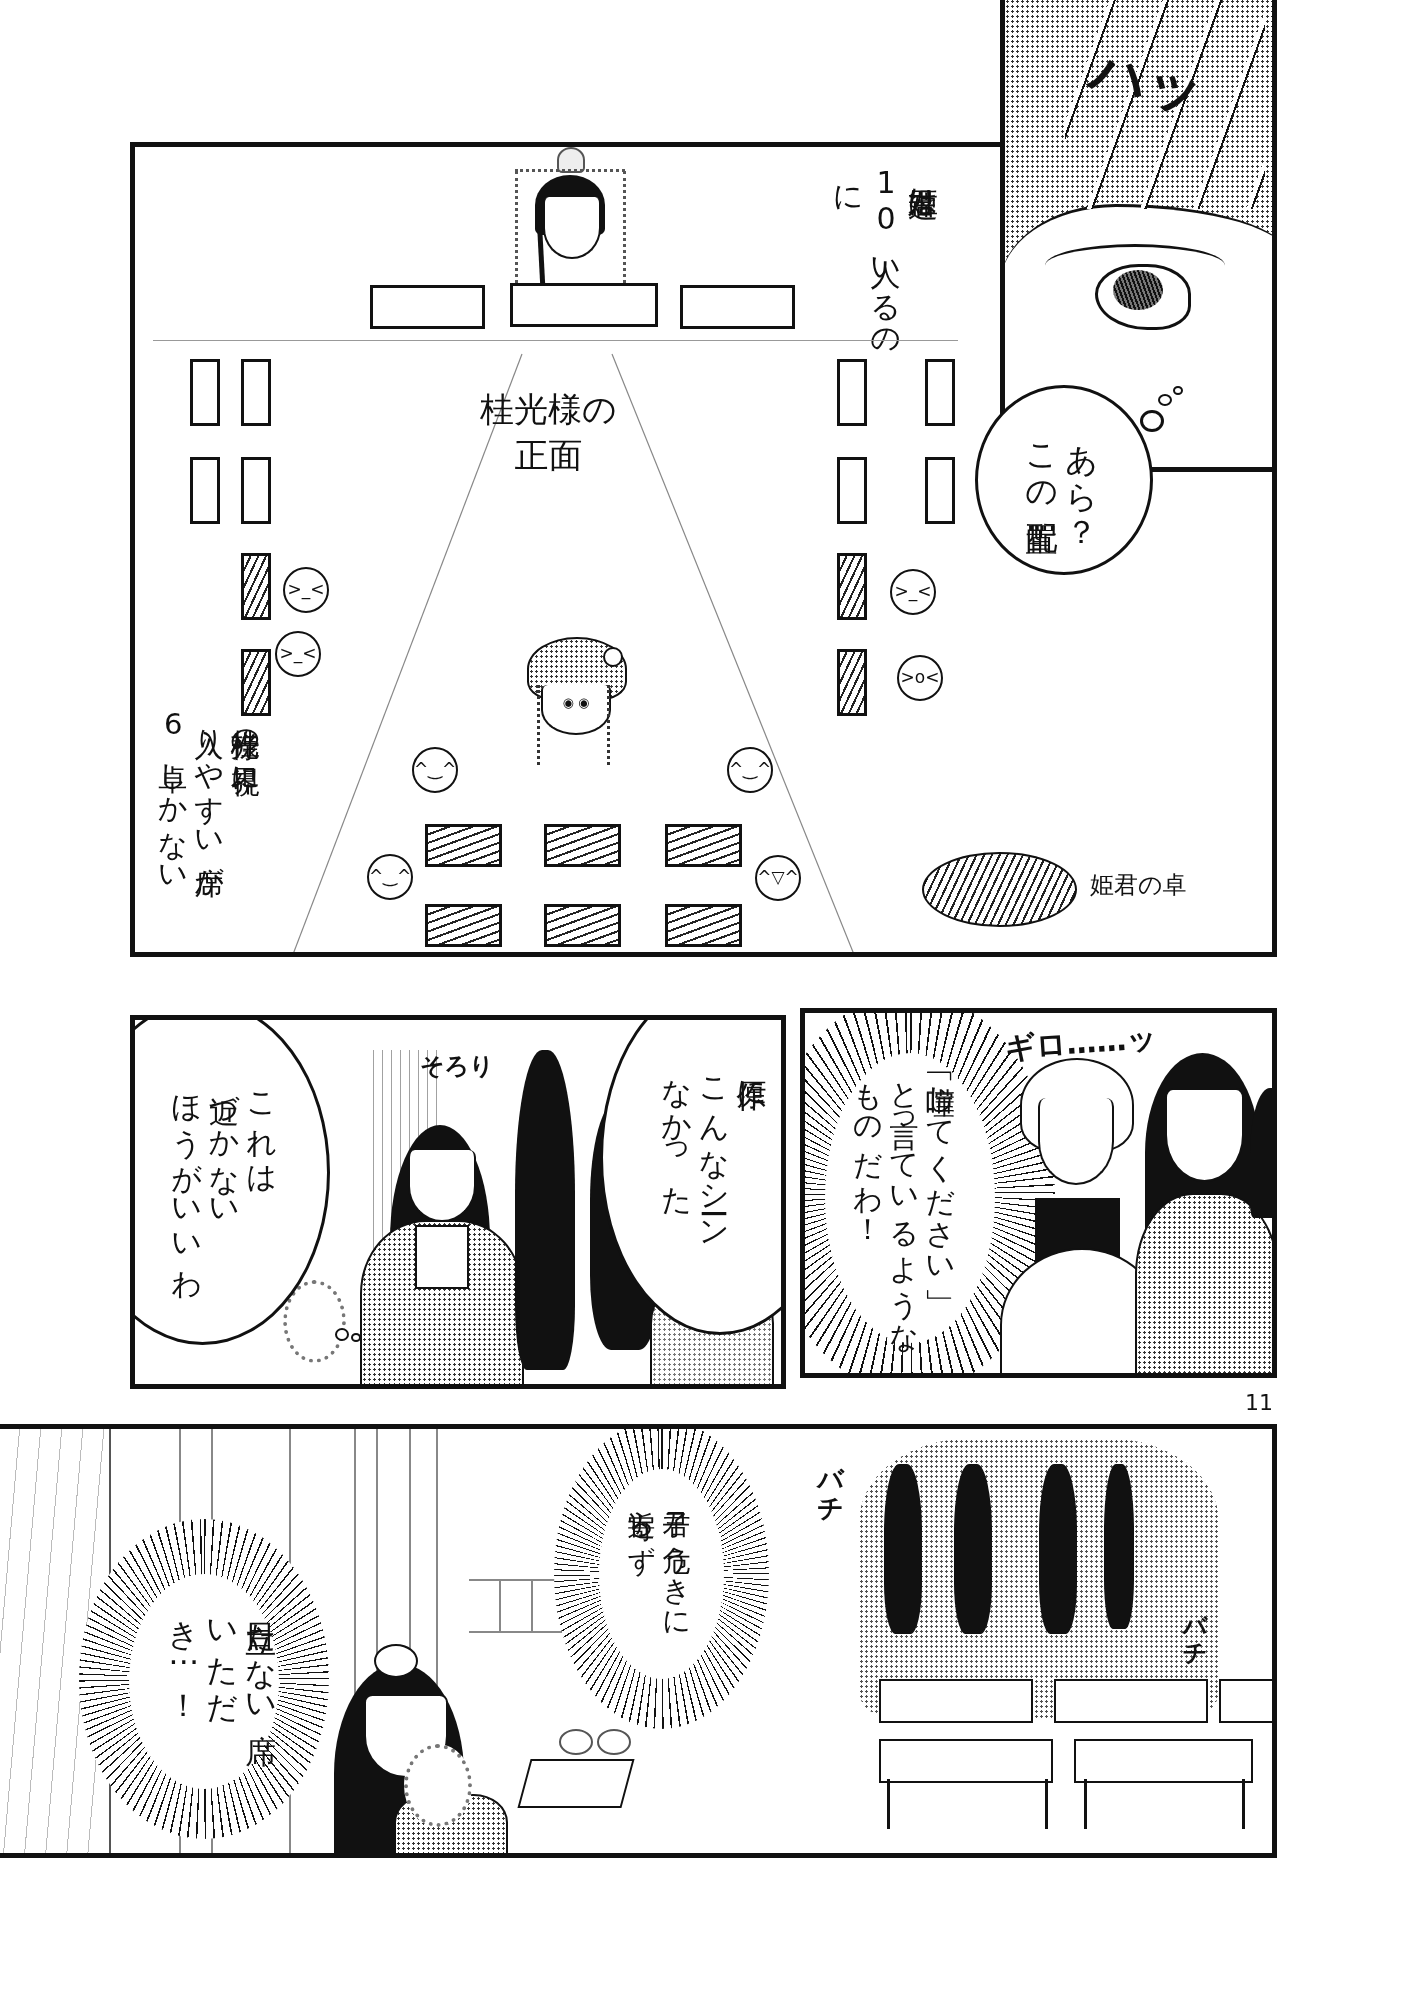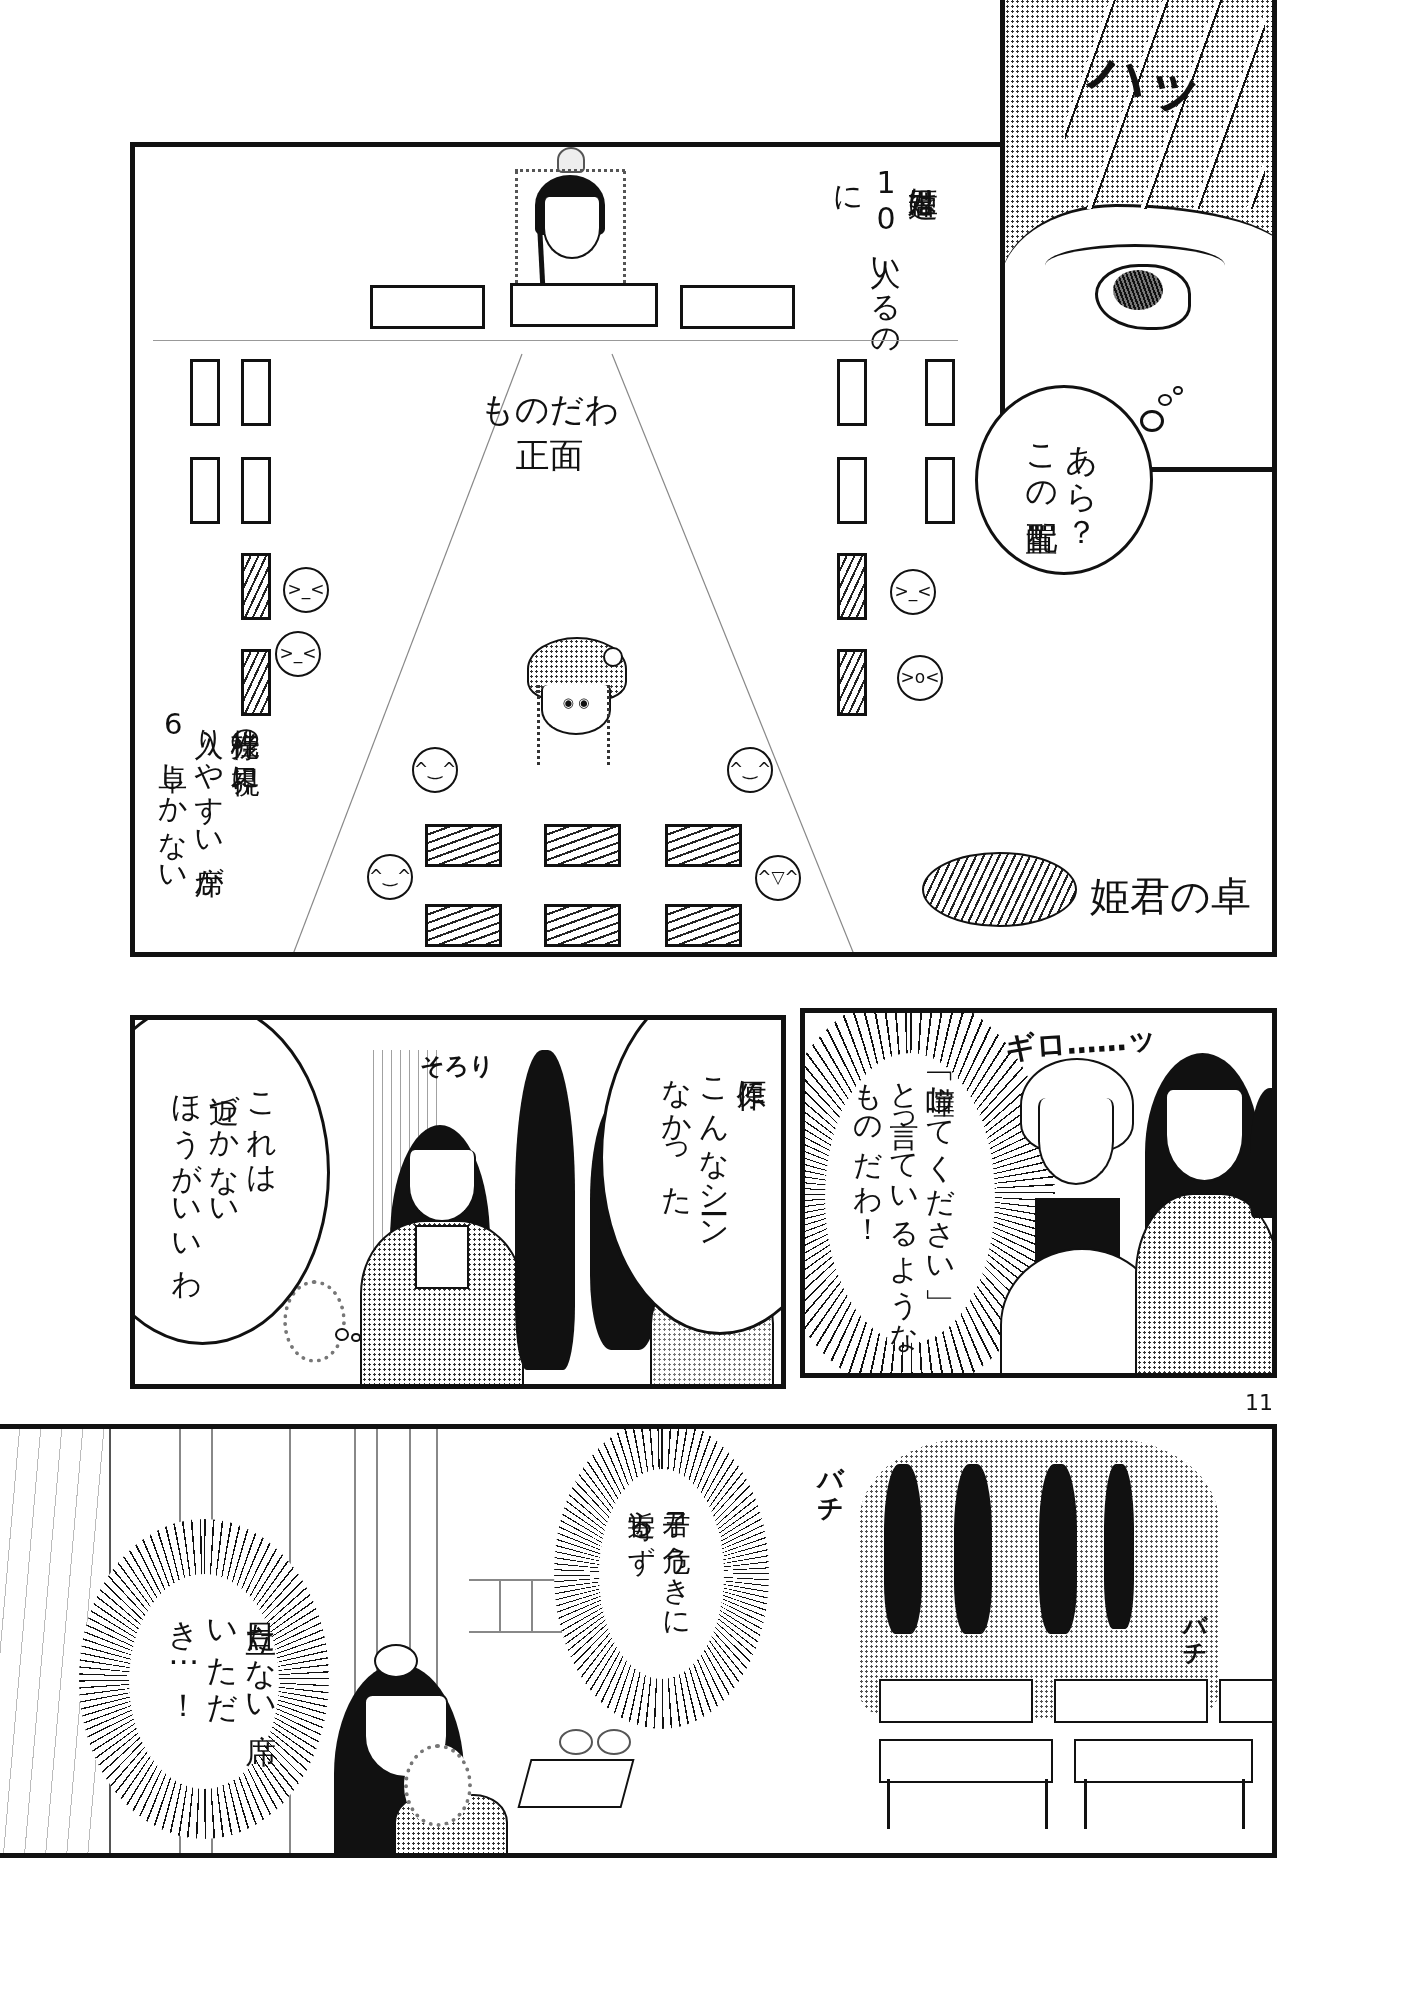--- a/index.html
+++ b/index.html
@@ -48,21 +48,21 @@
   <div class="tbl" style="left:545px;top:138px;width:115px;height:44px;"></div>
 
   <div class="abs" style="left:18px;top:193px;width:805px;height:1px;background:#999;"></div>
 
   <svg class="abs" style="left:0;top:0;" width="1147" height="815">
     <line x1="387" y1="207" x2="157" y2="810" stroke="#888" stroke-width="1.2"></line>
     <line x1="477" y1="207" x2="720" y2="810" stroke="#888" stroke-width="1.2"></line>
   </svg>
 
   <div class="hand abs" style="left:345px;top:240px;font-size:34px;text-align:center;line-height:1.35;">
-    <div>ものだわ</div>
+    <div>桂光様の</div>
     <div>正面</div>
   </div>
 
   <div class="tbl" style="left:55px;top:212px;width:30px;height:67px;"></div>
   <div class="tbl" style="left:106px;top:212px;width:30px;height:67px;"></div>
   <div class="tbl" style="left:55px;top:310px;width:30px;height:67px;"></div>
   <div class="tbl" style="left:106px;top:310px;width:30px;height:67px;"></div>
 
   <div class="tbl" style="left:702px;top:212px;width:30px;height:67px;"></div>
   <div class="tbl" style="left:790px;top:212px;width:30px;height:67px;"></div>
@@ -99,21 +99,21 @@
   <div class="face" style="left:620px;top:708px;">^▽^</div>
 
   <div class="tbl hatchH" style="left:290px;top:677px;width:77px;height:43px;"></div>
   <div class="tbl hatchH" style="left:409px;top:677px;width:77px;height:43px;"></div>
   <div class="tbl hatchH" style="left:530px;top:677px;width:77px;height:43px;"></div>
   <div class="tbl hatchH" style="left:290px;top:757px;width:77px;height:43px;"></div>
   <div class="tbl hatchH" style="left:409px;top:757px;width:77px;height:43px;"></div>
   <div class="tbl hatchH" style="left:530px;top:757px;width:77px;height:43px;"></div>
 
   <div class="abs hatch" style="left:787px;top:705px;width:155px;height:75px;border:2.5px solid #111;border-radius:50%;box-sizing:border-box;"></div>
-  <div class="hand abs" style="left:955px;top:722px;font-size:40px;">姫君の卓</div>
+  <div class="hand abs" style="left:955px;top:722px;font-size:24px;">姫君の卓</div>
 </div>
 
 <div class="panel screen" style="left:1000px;top:-6px;width:277px;height:478px;border-top:none;">
   <div class="abs" style="left:-5px;top:210px;width:290px;height:270px;background:#fff;border-radius:40% 60% 0 0/30% 20% 0 0;border-top:3px solid #111;"></div>
   <div class="abs" style="left:60px;top:0;width:200px;height:215px;background:repeating-linear-gradient(110deg,transparent 0 44px,#fff 44px 48px,#111 48px 50px);"></div>
   <div class="abs" style="left:40px;top:250px;width:180px;height:40px;border-top:3px solid #111;border-radius:60% 60% 0 0;"></div>
   <div class="abs" style="left:90px;top:270px;width:90px;height:60px;border:3px solid #111;border-radius:50% 50% 40% 60%;background:#fff;"></div>
   <div class="abs" style="left:108px;top:276px;width:50px;height:40px;border-radius:50%;background:repeating-linear-gradient(70deg,#111 0 2px,#777 2px 4px);"></div>
   <div class="sfx" style="left:85px;top:50px;font-size:56px;transform:rotate(12deg);">ハッ</div>
 </div>

